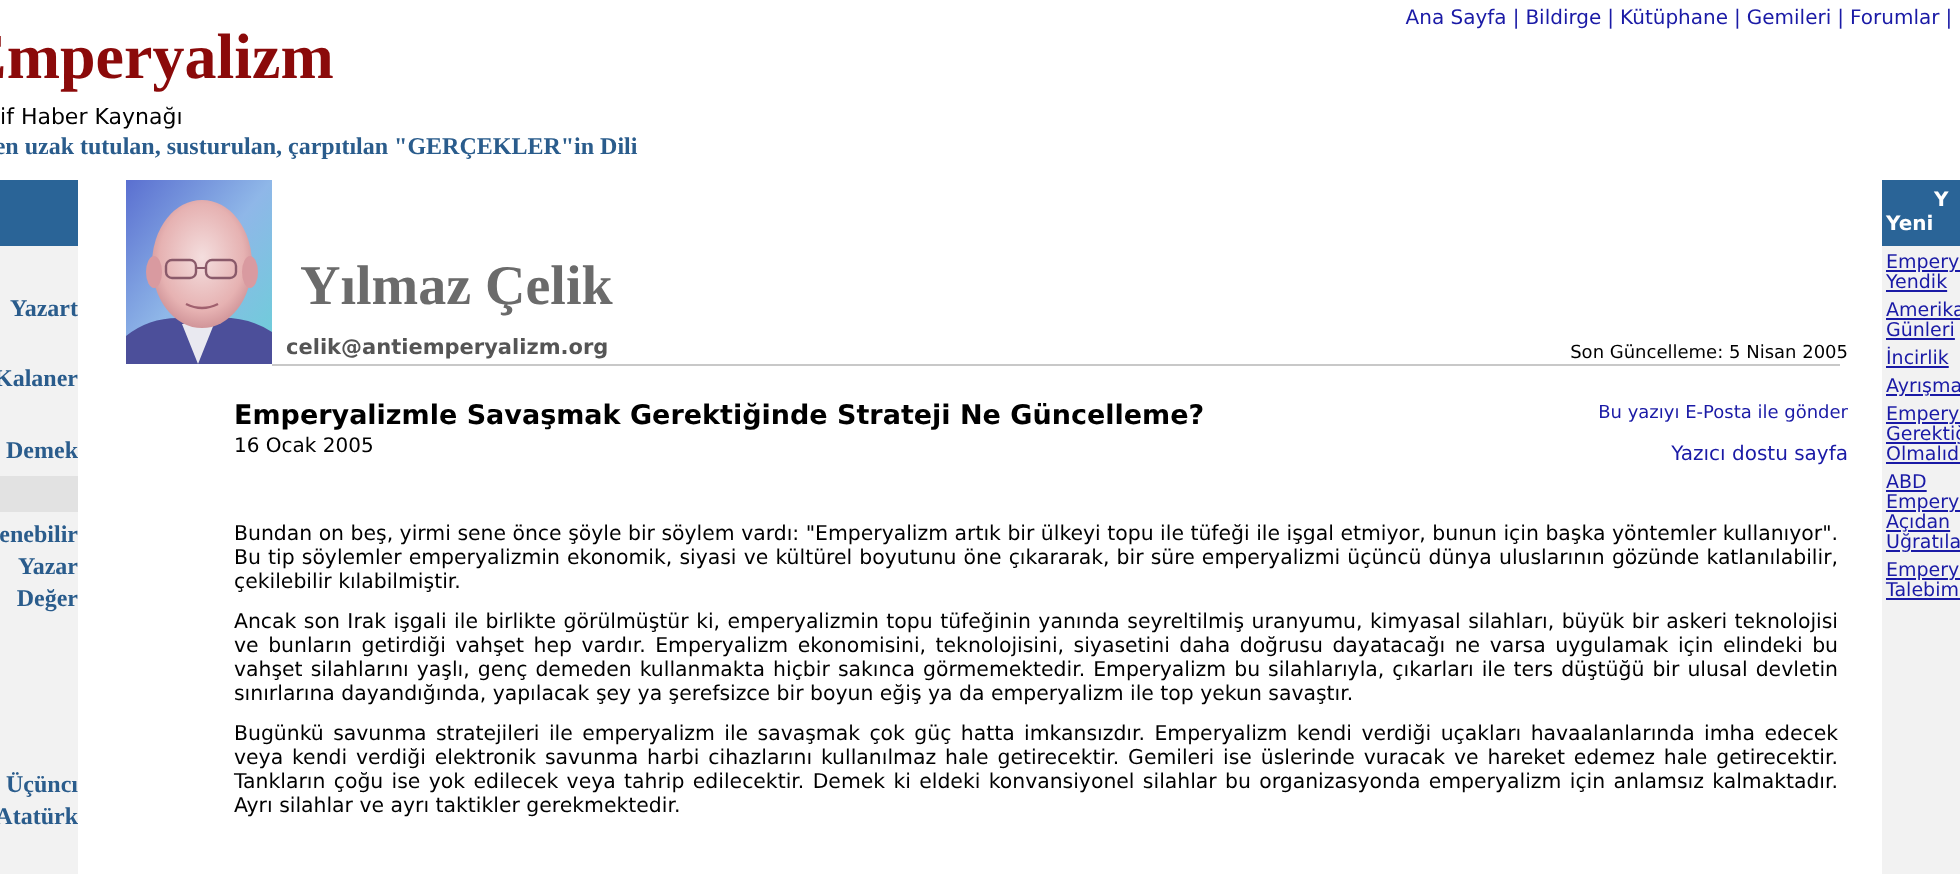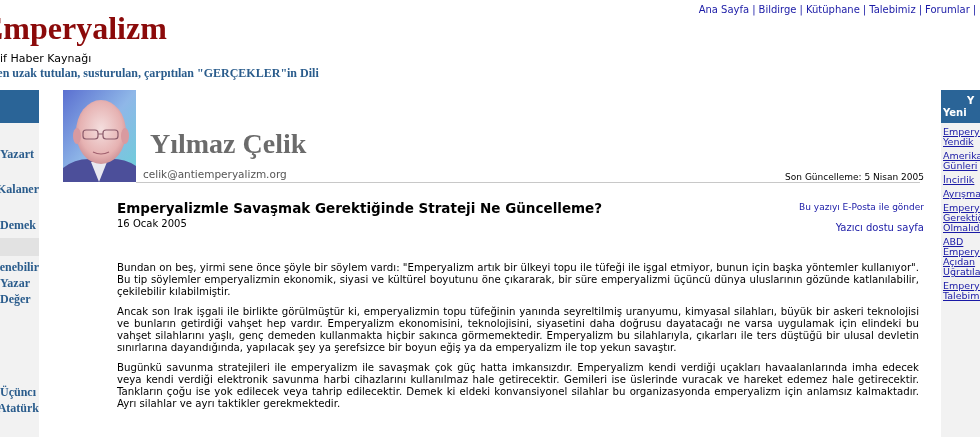--- a/index.html
+++ b/index.html
@@ -9,27 +9,27 @@
   .topnav { position: absolute; top: 4px; right: -6px; font-family: "DejaVu Sans", sans-serif; font-size: 10px; color: #1a1aa6; white-space: nowrap; }
   .topnav a { color: #1a1aa6; text-decoration: none; }
   .topnav .sep { color: #1a1aa6; margin: 0 3px; }
 
   .logo { position: absolute; left: -4px; top: 10px; font-family: "Liberation Serif", serif; font-weight: bold; font-size: 32px; color: #8b0a0a; letter-spacing: 0px; }
   .tagline1 { position: absolute; left: 0; top: 52px; font-family: "DejaVu Sans", sans-serif; font-size: 11px; color: #000; }
   .tagline2 { position: absolute; left: 0; top: 66px; font-family: "Liberation Serif", serif; font-weight: bold; font-size: 12px; color: #2a5c8c; }
 
   .left-sidebar { position: absolute; left: 0; top: 90px; width: 39px; height: 347px; background: #f2f2f2; }
   .left-sidebar .hdr { height: 33px; background: #2a6497; }
-  .left-item { position: absolute; left: 0; width: 39px; font-family: "Liberation Serif", serif; font-weight: bold; font-size: 12px; color: #2a5c8c; white-space: nowrap; overflow: hidden; direction: rtl; text-align: left; }
+  .left-item { position: absolute; left: 0; width: 39px; font-family: "Liberation Serif", serif; font-weight: bold; font-size: 12px; color: #2a5c8c; white-space: nowrap; overflow: hidden; direction: rtl; text-align: right; }
   .left-item span { direction: ltr; unicode-bidi: bidi-override; }
   .left-hl { position: absolute; left: 0; top: 148px; width: 39px; height: 18px; background: #e2e2e2; }
 
   .author-photo { position: absolute; left: 63px; top: 90px; width: 73px; height: 92px; overflow: hidden; }
   .author-name { position: absolute; left: 150px; top: 128px; font-family: "Liberation Serif", serif; font-weight: bold; font-size: 28px; color: #6b6b6b; }
-  .author-email { position: absolute; left: 143px; top: 168px; font-size: 10.5px; color: #555; }
+  .author-email { position: absolute; left: 143px; top: 168px; font-size: 10.5px; color: #555; font-weight: bold; }
   .header-rule { position: absolute; left: 136px; top: 182px; width: 784px; height: 1px; background: #c8c8c8; }
   .last-update { position: absolute; right: 56px; top: 172px; font-size: 9px; color: #000; }
   .last-update b { font-weight: normal; }
 
   .article-title { position: absolute; left: 117px; top: 200px; font-family: "DejaVu Sans", sans-serif; font-weight: bold; font-size: 13.5px; color: #000; }
   .article-date { position: absolute; left: 117px; top: 218px; font-size: 10px; color: #000; }
   .action-email { position: absolute; right: 56px; top: 202px; font-size: 9px; color: #1a1aa6; text-decoration: none; }
   .action-print { position: absolute; right: 56px; top: 222px; font-size: 10px; color: #1a1aa6; text-decoration: none; text-align: center; }
 
   .body-text { position: absolute; left: 117px; top: 262px; width: 802px; font-family: "DejaVu Sans", sans-serif; font-size: 10.2px; line-height: 12px; text-align: justify; color: #000; }
@@ -37,21 +37,21 @@
 
   .right-sidebar { position: absolute; left: 941px; top: 90px; width: 60px; height: 347px; background: #f2f2f2; overflow: hidden; }
   .right-sidebar .hdr { height: 33px; background: #2a6497; color: #fff; font-weight: bold; font-size: 10px; text-align: center; padding-top: 5px; line-height: 12px; }
   .right-sidebar .hdr .l1 { display: block; padding-left: 70px; }
   .right-link { display: block; font-size: 9.5px; line-height: 10px; color: #1a1aa6; text-decoration: underline; white-space: nowrap; padding-left: 2px; margin-top: 4px; }
 </style>
 </head>
 <body>
 
 <div class="topnav">
-  <a href="#">Ana Sayfa</a><span class="sep">|</span><a href="#">Bildirge</a><span class="sep">|</span><a href="#">Kütüphane</a><span class="sep">|</span><a href="#">Talebimiz</a><span class="sep">|</span><a href="#">Forumlar</a><span class="sep">|</span><a href="#">B</a>
+  <a href="#">Ana Sayfa</a><span class="sep">|</span><a href="#">Bildirge</a><span class="sep">|</span><a href="#">Kütüphane</a><span class="sep">|</span><a href="#">Gemileri</a><span class="sep">|</span><a href="#">Forumlar</a><span class="sep">|</span><a href="#">B</a>
 </div>
 
 <div class="logo" style="left:-18px;">Emperyalizm</div>
 <div class="tagline1" style="left:-44px;">Alternatif Haber Kaynağı</div>
 <div class="tagline2" style="left:-44px;">Gözlerden uzak tutulan, susturulan, çarpıtılan  "GERÇEKLER"in Dili</div>
 
 <div class="left-sidebar">
   <div class="hdr"></div>
   <div class="left-hl"></div>
   <div class="left-item" style="top:57px"><span>Yazart</span></div>

